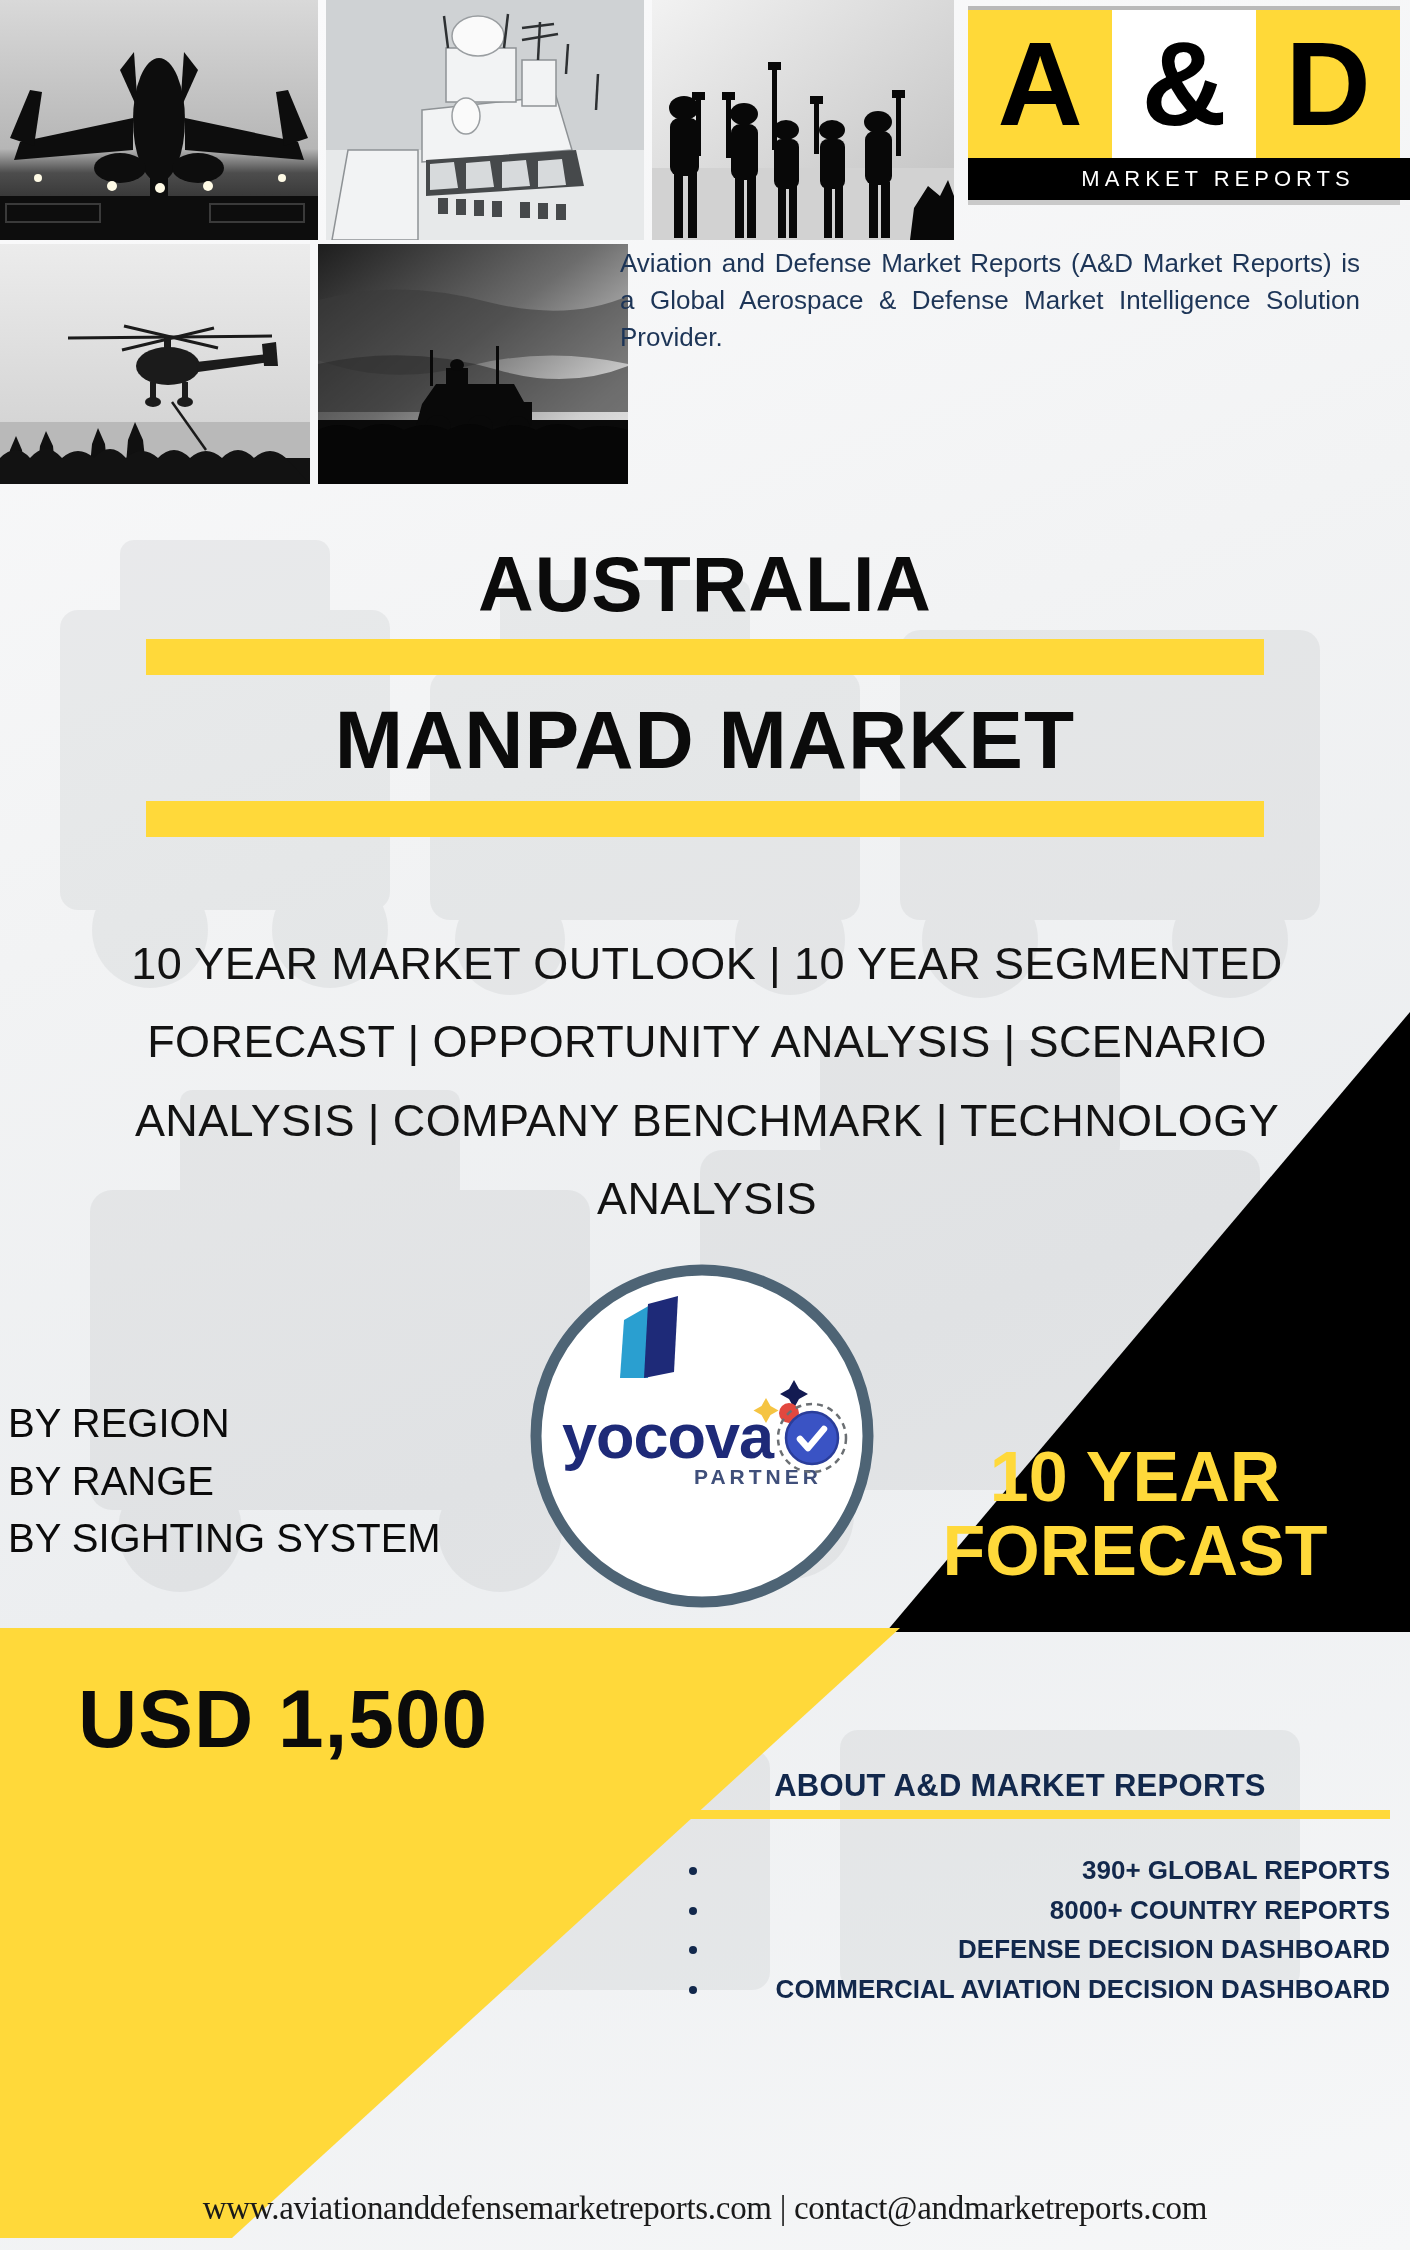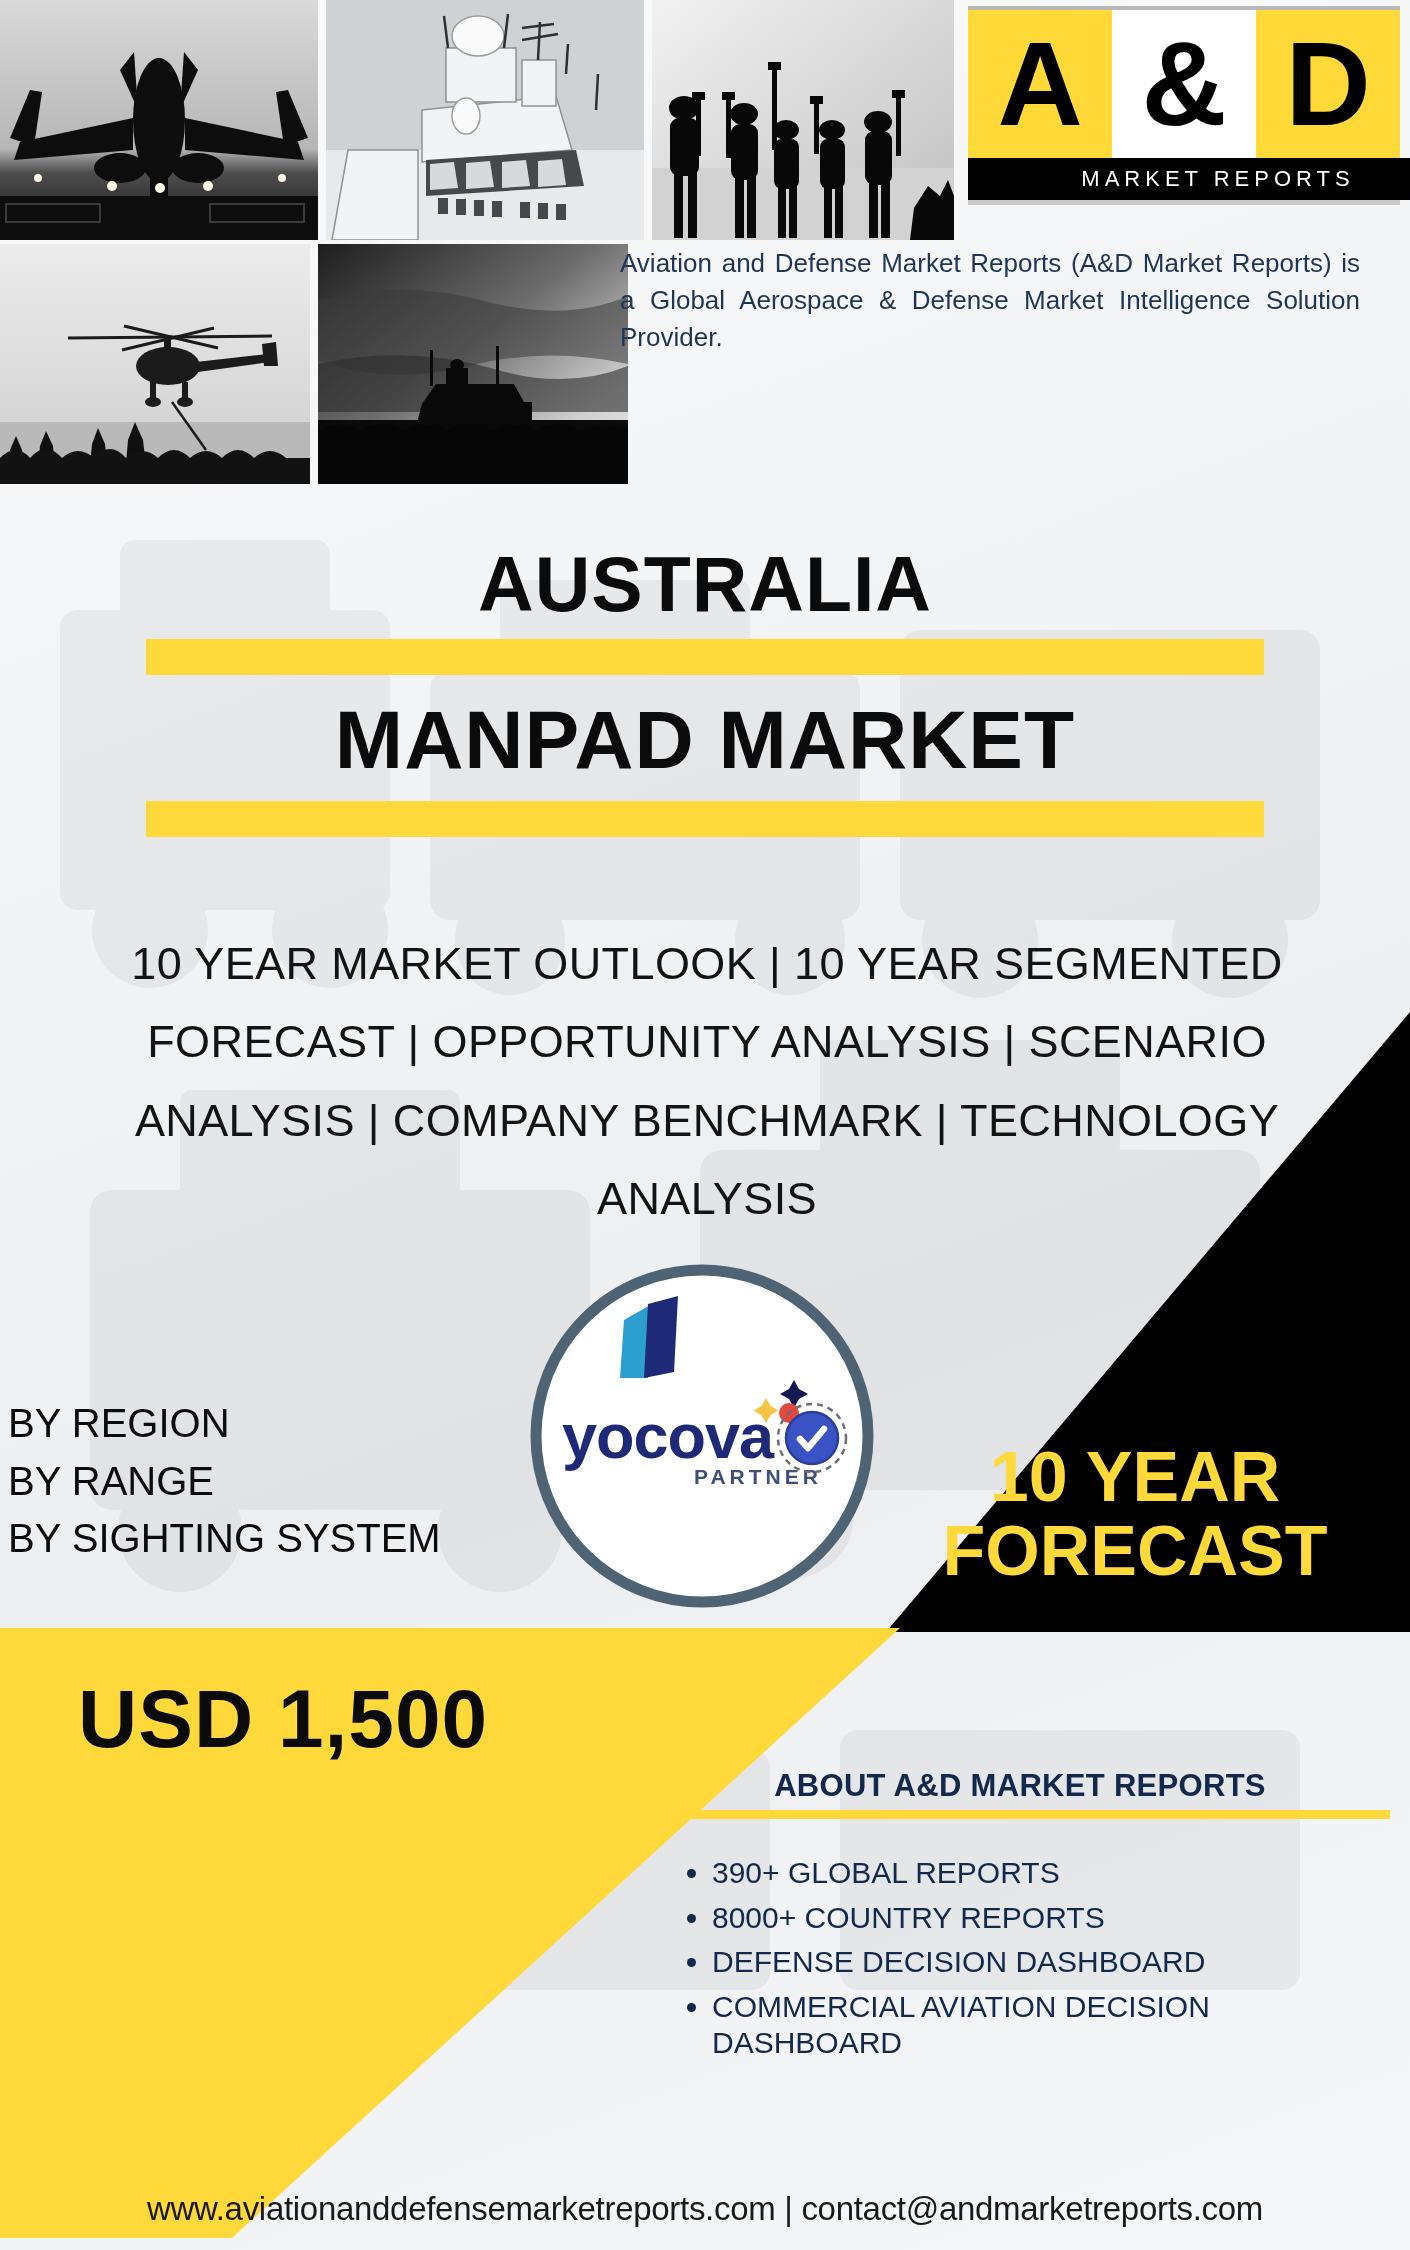--- a/index.html
+++ b/index.html
@@ -127,30 +127,31 @@
 
   
   .about{position:absolute;left:650px;top:1768px;width:740px;}
   .about-head{
     font-weight:700;font-size:31px;color:#12284c;letter-spacing:.3px;
     text-align:center;font-family:"Liberation Sans",sans-serif;
   }
   .about-underline{height:9px;background:#ffd93a;margin-top:6px;width:740px;}
   .about-list{
     margin:36px 0 0 0;padding-left:62px;color:#12284c;
-    font-weight:400;font-size:30px;line-height:1.22;
-    font-family:"Liberation Sans",sans-serif;
+    font-weight:700;font-size:26px;line-height:1.22;
+    font-family:"Liberation Sans",sans-serif;
+    text-align:right;
   }
   .about-list li{margin-bottom:8px;}
 
   
   .footer{
     position:absolute;left:0;top:2190px;width:1410px;text-align:center;
     font-size:33px;color:#1a1a1a;letter-spacing:-.3px;
-    font-family:Liberation Sans, sans-serif;
+    font-family:Liberation Serif, serif;
   }
 </style>
 </head>
 <body>
 
 <div id="poster">
 
   <svg class="watermark" viewBox="0 0 1410 1700" preserveAspectRatio="none">
     <g fill="#6b7075">
       <rect x="60" y="180" width="330" height="300" rx="18"></rect>

